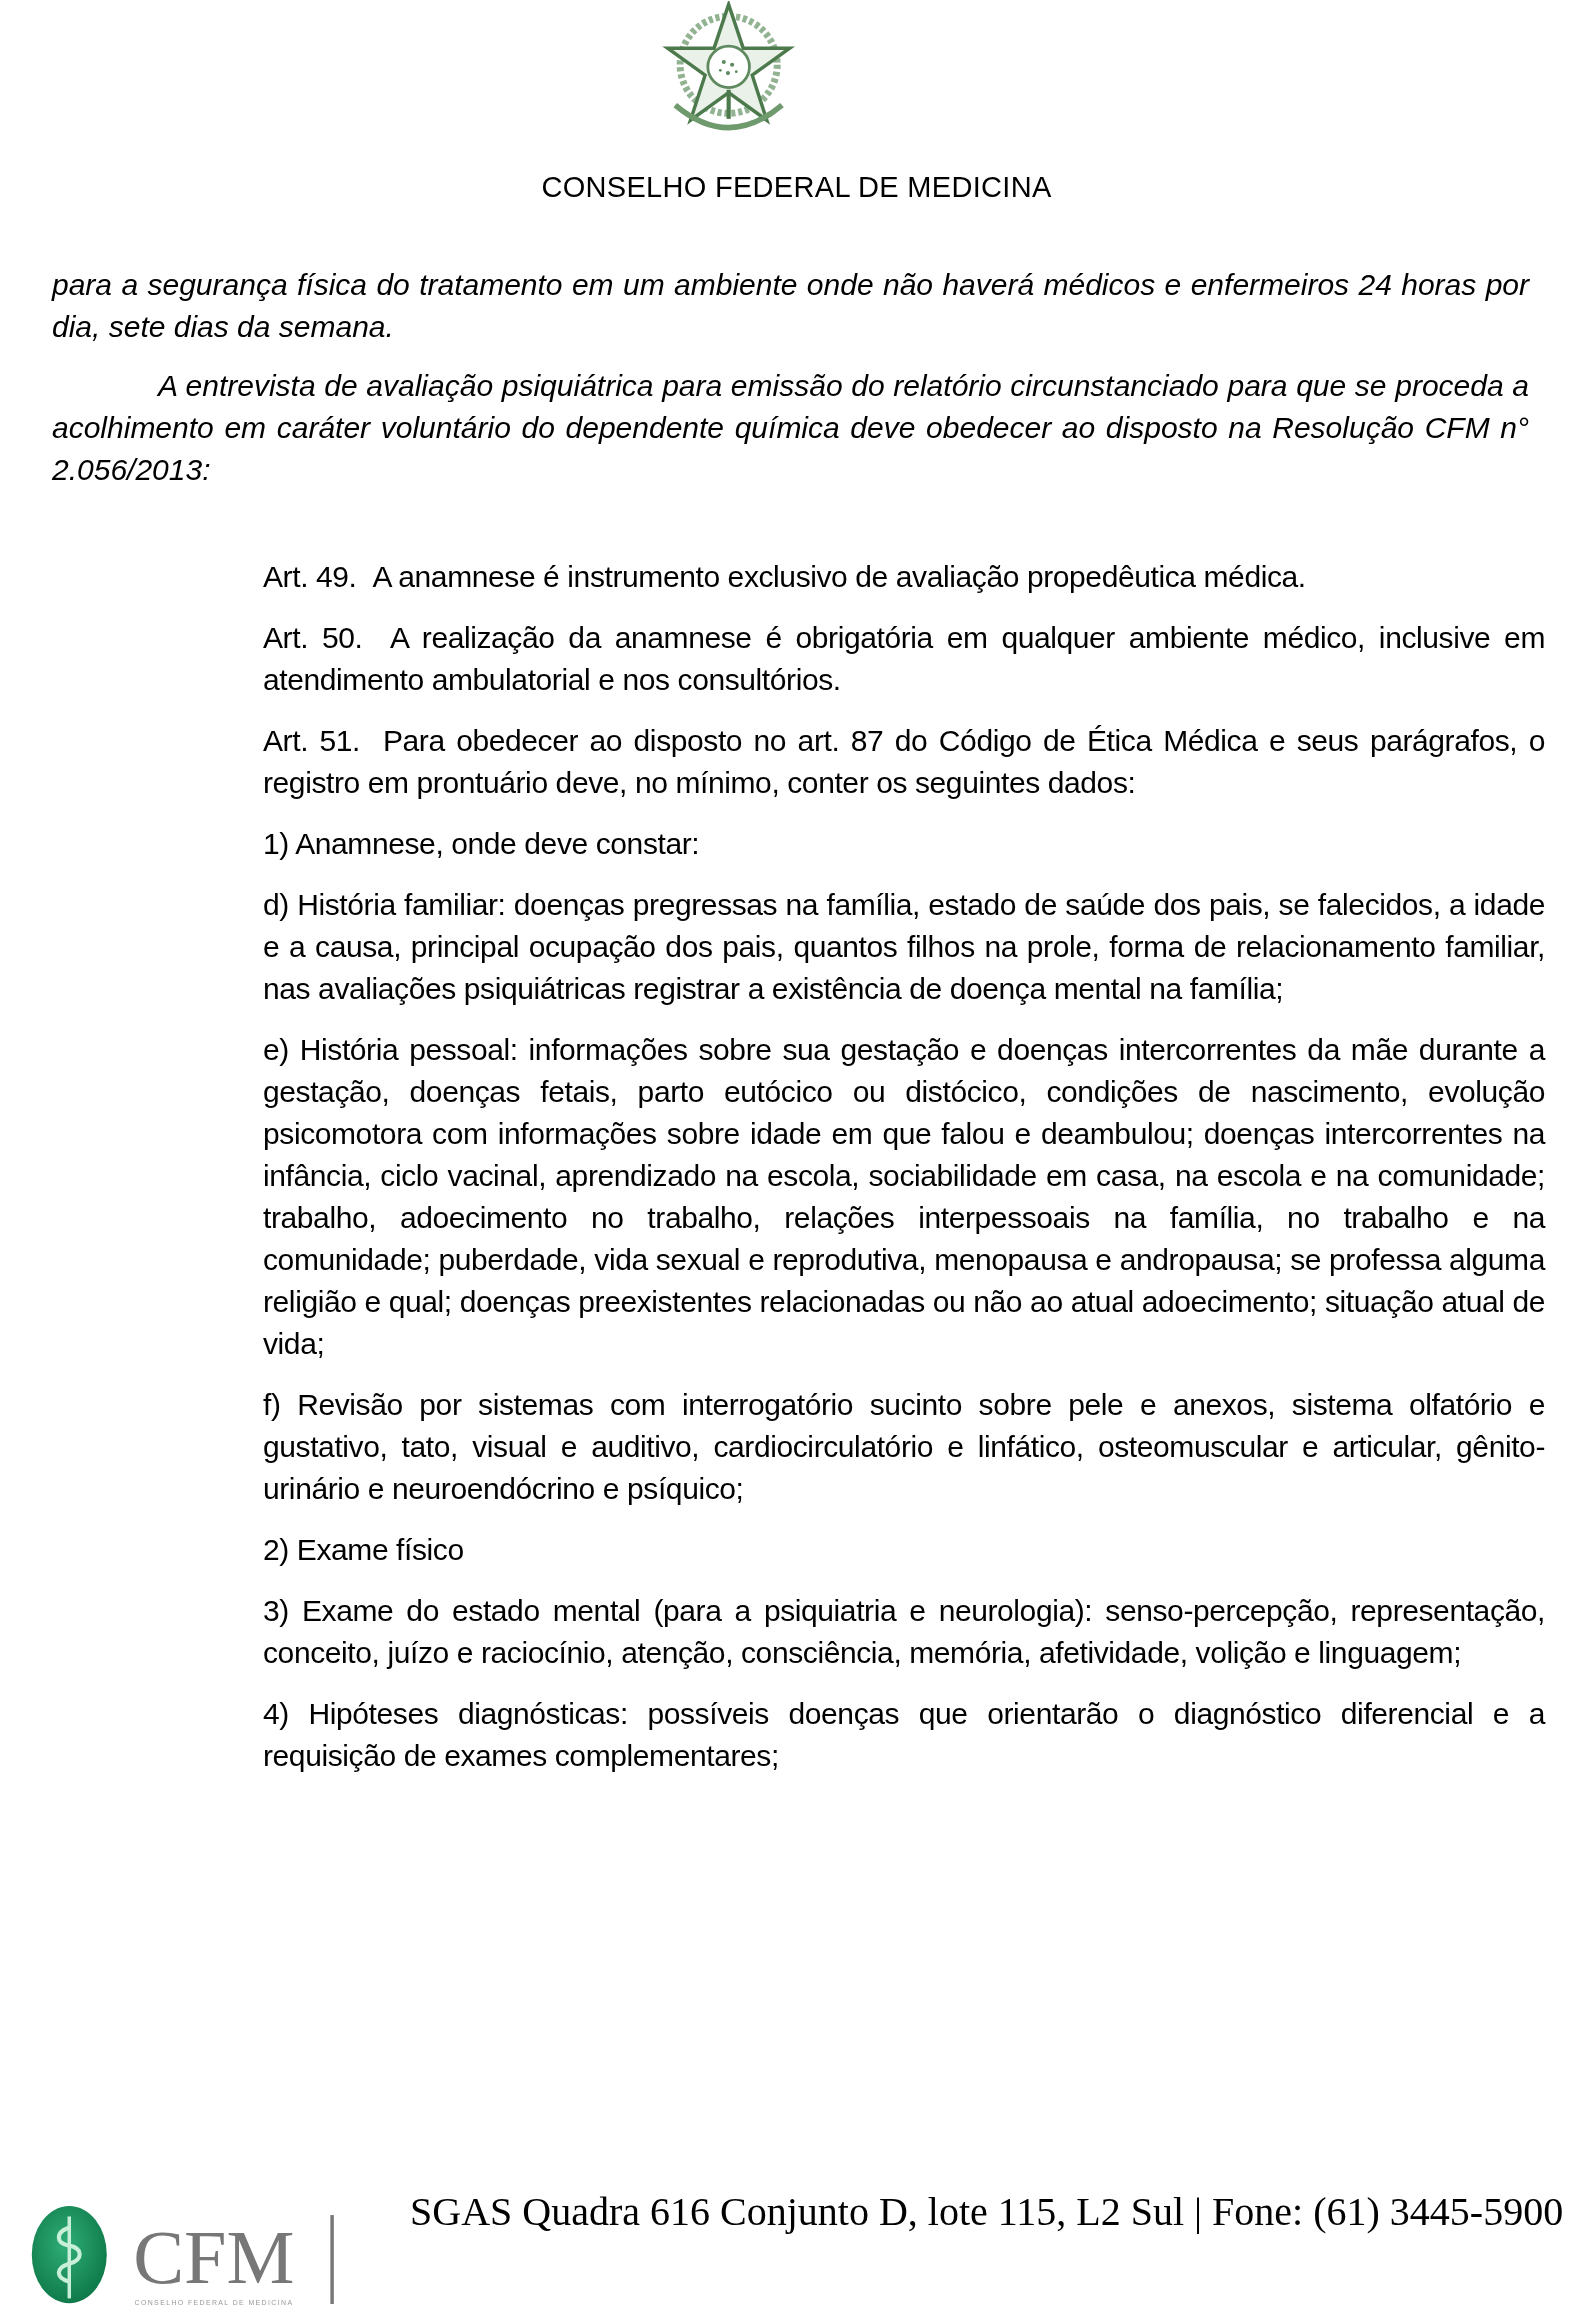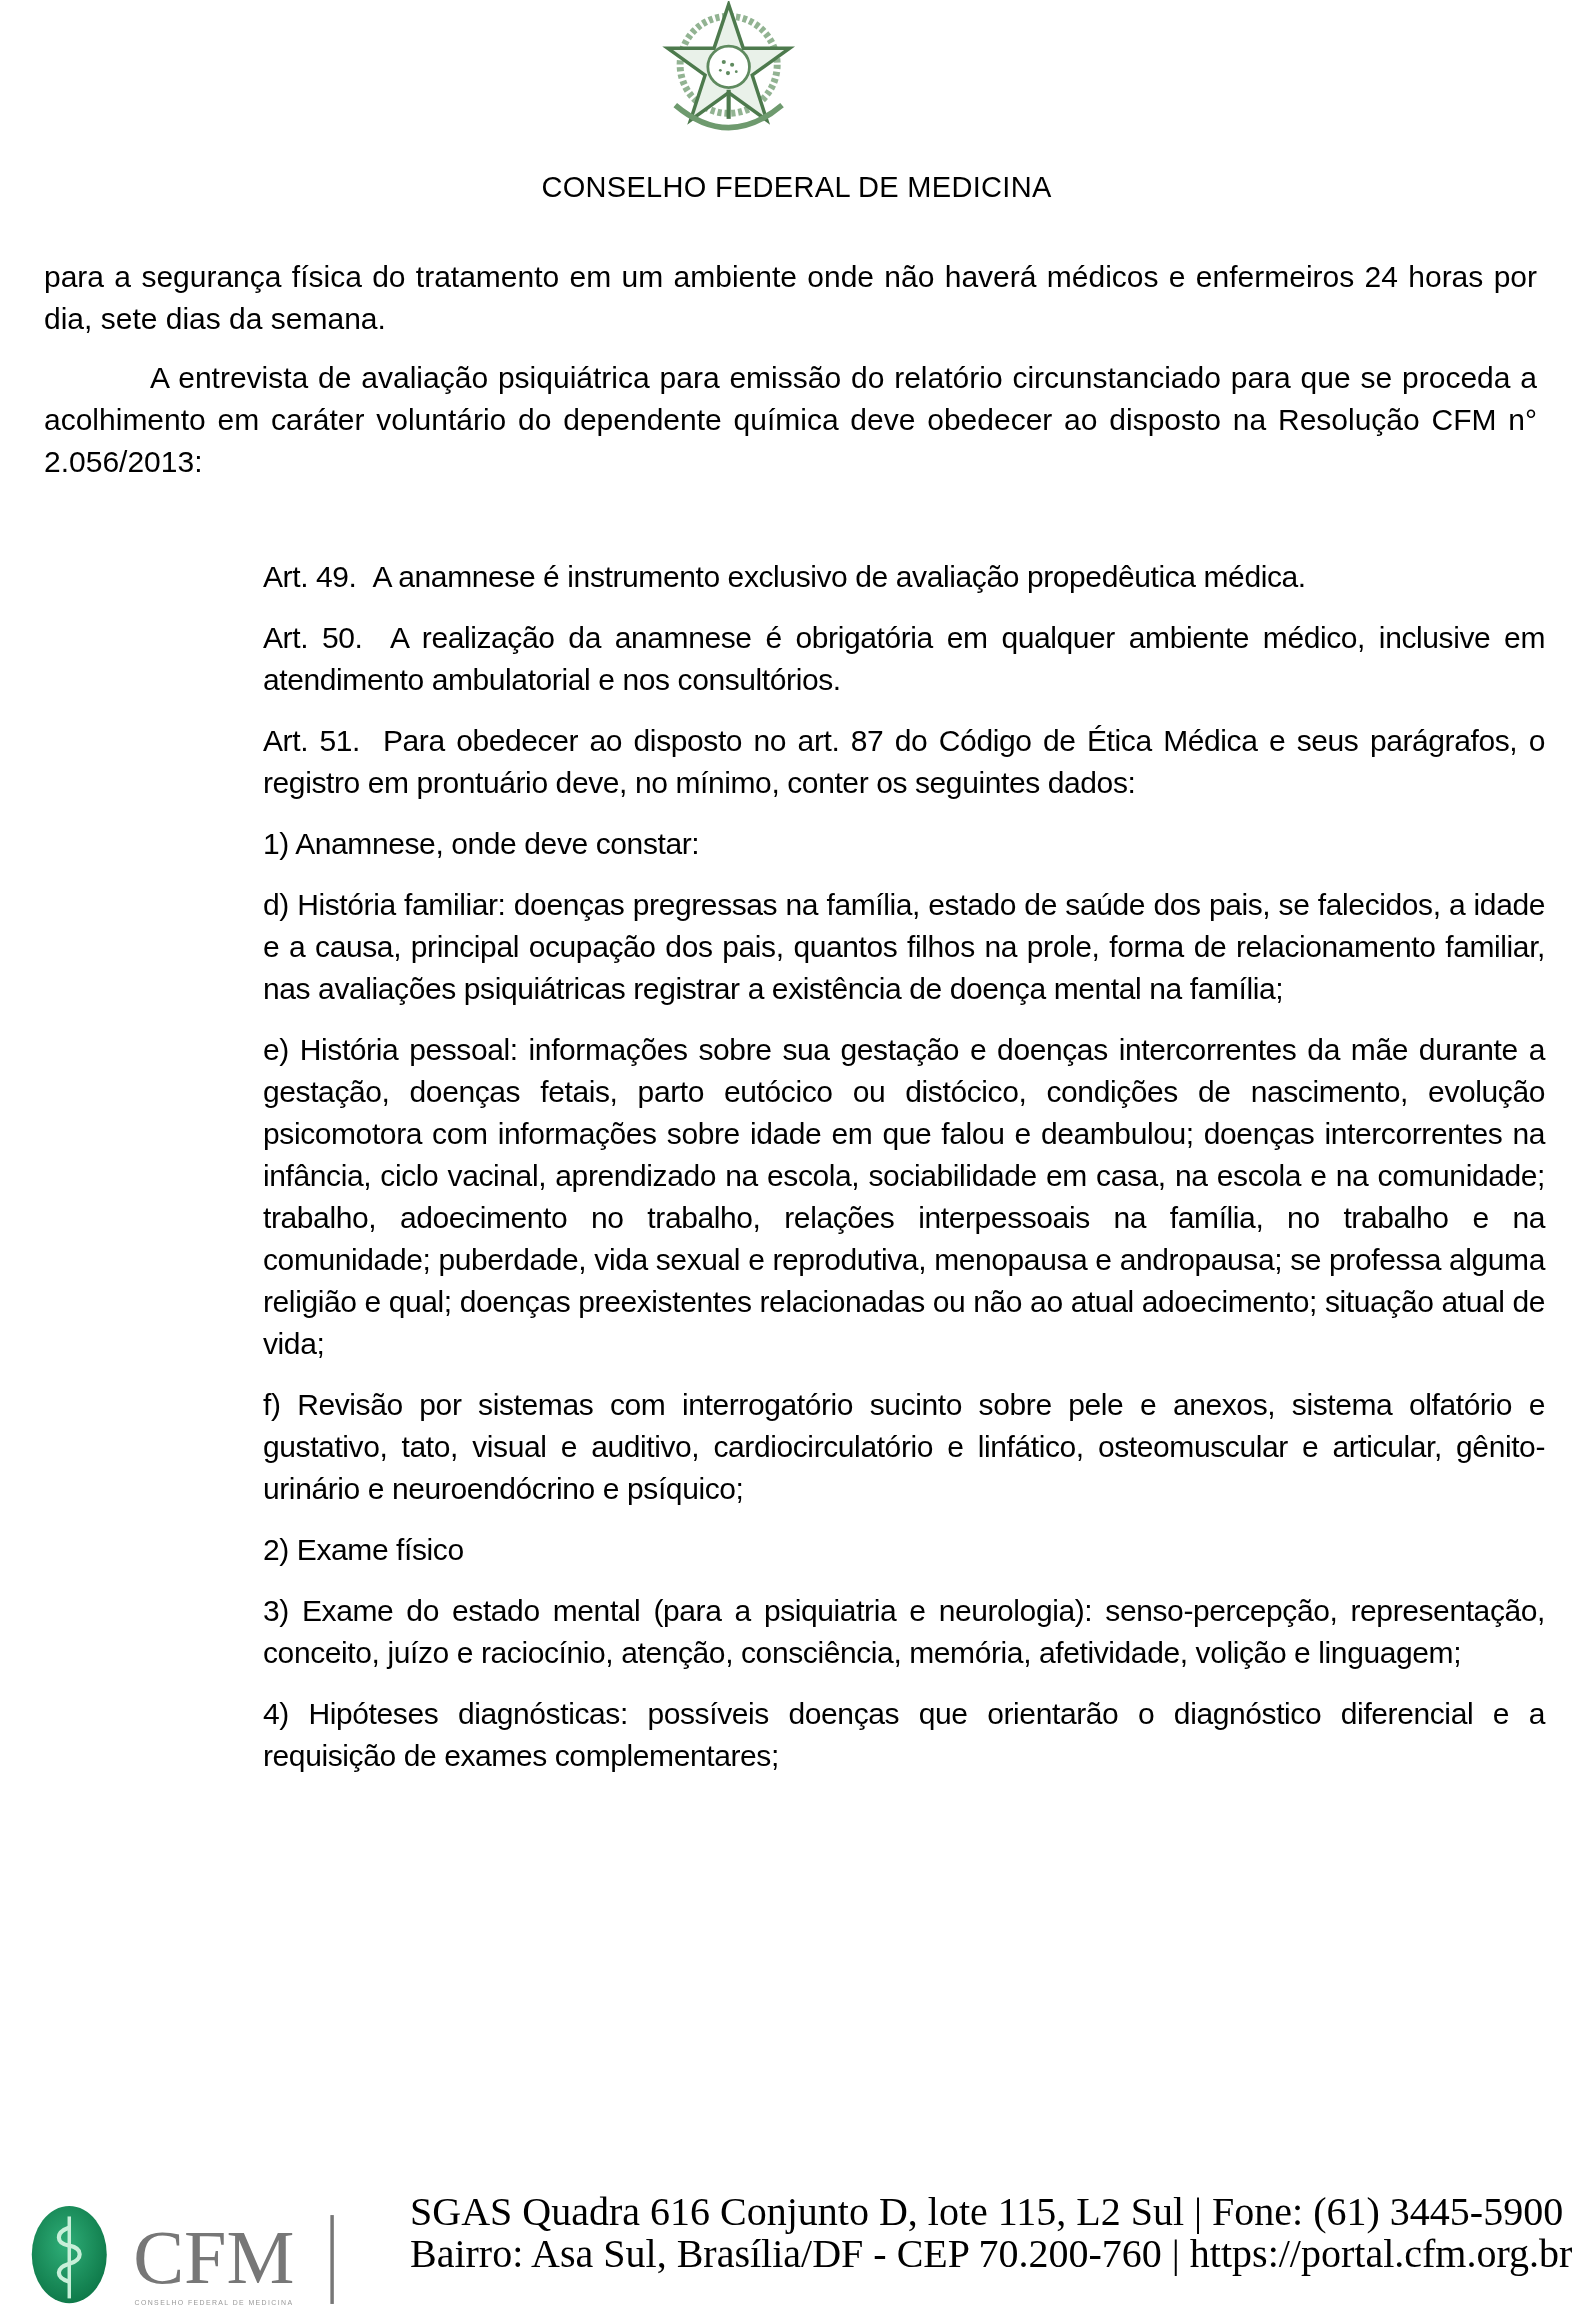--- a/index.html
+++ b/index.html
@@ -3,21 +3,21 @@
 <meta charset="utf-8">
 <style>
   html, body { margin: 0; padding: 0; background: #ffffff; }
   body { width: 1593px; height: 2319px; position: relative; overflow: hidden;
          font-family: "Liberation Sans", "DejaVu Sans", sans-serif; color: #000; }
   .emblem { position: absolute; left: 654px; top: 1.4px; width: 150px; height: 147px; }
   .org-title { position: absolute; left: 0; width: 1593px; top: 169px; text-align: center;
                font-size: 29px; letter-spacing: 0.3px; line-height: 36px; }
   .body-text { position: absolute; left: 36px; width: 1509px; top: 248px;
                font-size: 30px; line-height: 42px; text-align: justify; }
-  .body-text p { margin: 8px; }
+  .body-text p { margin: 16px; font-style: italic; }
   .body-text p.indent { text-indent: 106px; margin-top: 16.7px; }
   .articles { position: absolute; left: 247px; width: 1298px; top: 556px;
               font-size: 30px; line-height: 42px; text-align: justify; letter-spacing: -0.4px; }
   .articles p { margin: 0 0 19px 16px; }
   .articles .art-num { white-space: pre; }
   .footer-logo { position: absolute; left: 29px; top: 2201px; width: 309px; height: 108px; }
   .footer-address { position: absolute; left: 410px; top: 2191px; width: 1085px;
                     font-family: "Liberation Serif", "DejaVu Serif", serif; font-size: 40px;
                     line-height: 42px; text-align: center; }
   .footer-address div { white-space: nowrap; }
@@ -74,15 +74,14 @@
     <ellipse cx="58" cy="77" rx="54" ry="70" fill="url(#g1)"></ellipse>
     <line x1="58" y1="22" x2="58" y2="140" stroke="#c8efd9" stroke-width="5"></line>
     <path d="M58 38 C 38 45, 38 60, 58 64 C 78 68, 78 84, 58 90 C 38 96, 38 110, 58 116" fill="none" stroke="#c8efd9" stroke-width="6"></path>
     <text x="150" y="118" font-family="Liberation Serif, DejaVu Serif, serif" font-size="110" fill="#777777">CFM</text>
     <text x="152" y="150" font-family="Liberation Sans, sans-serif" font-size="10" fill="#999999" letter-spacing="2">CONSELHO FEDERAL DE MEDICINA</text>
     <rect x="434" y="20" width="5" height="128" fill="#777777"></rect>
   </svg>
 </div>
 <div class="footer-address">
   <div>SGAS Quadra 616 Conjunto D, lote 115, L2 Sul | Fone: (61) 3445-5900</div>
-  <div>Bairro: Asa Sul, Brasília/DF - CEP 70.200-760 | https://portal.cfm.org.br</div>
 </div>
 
 
 </body></html>

